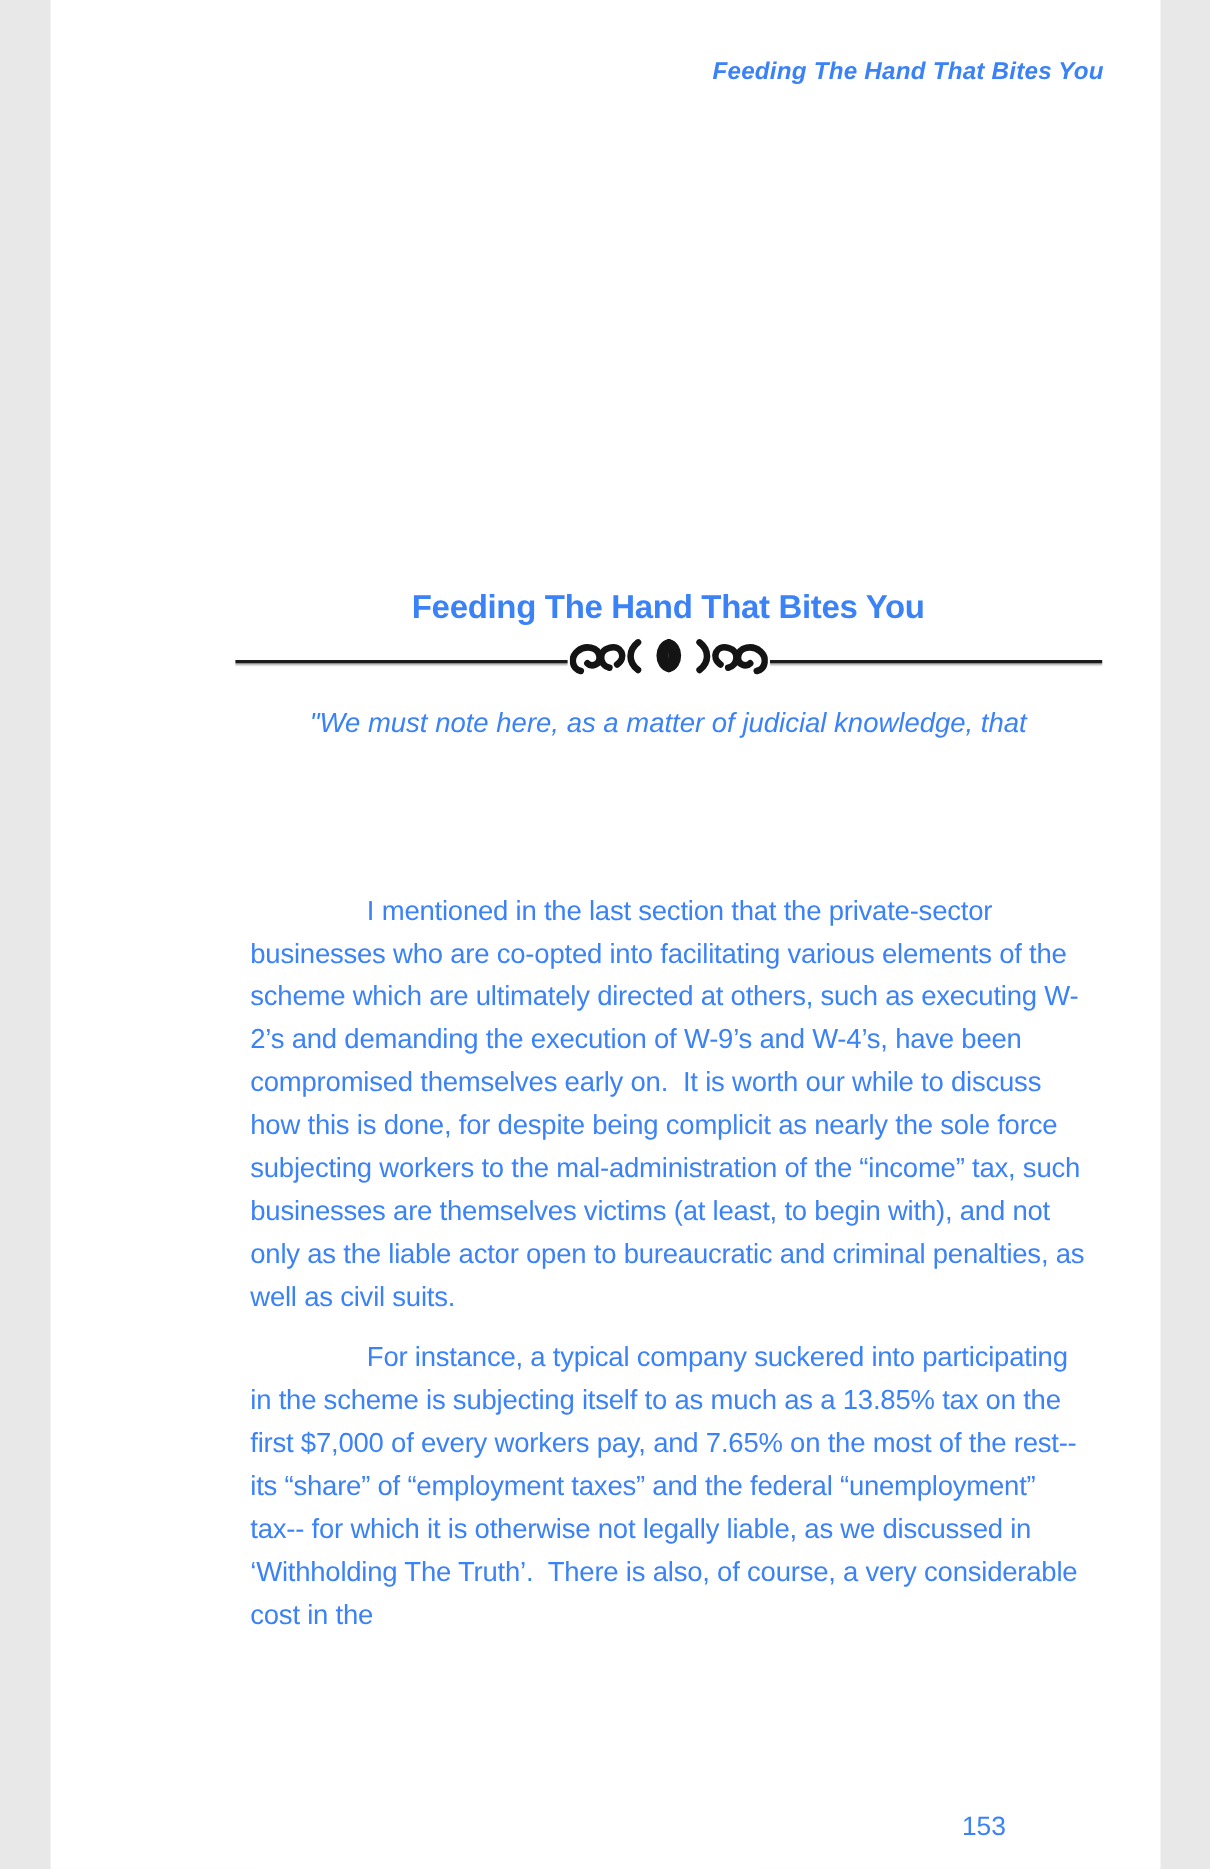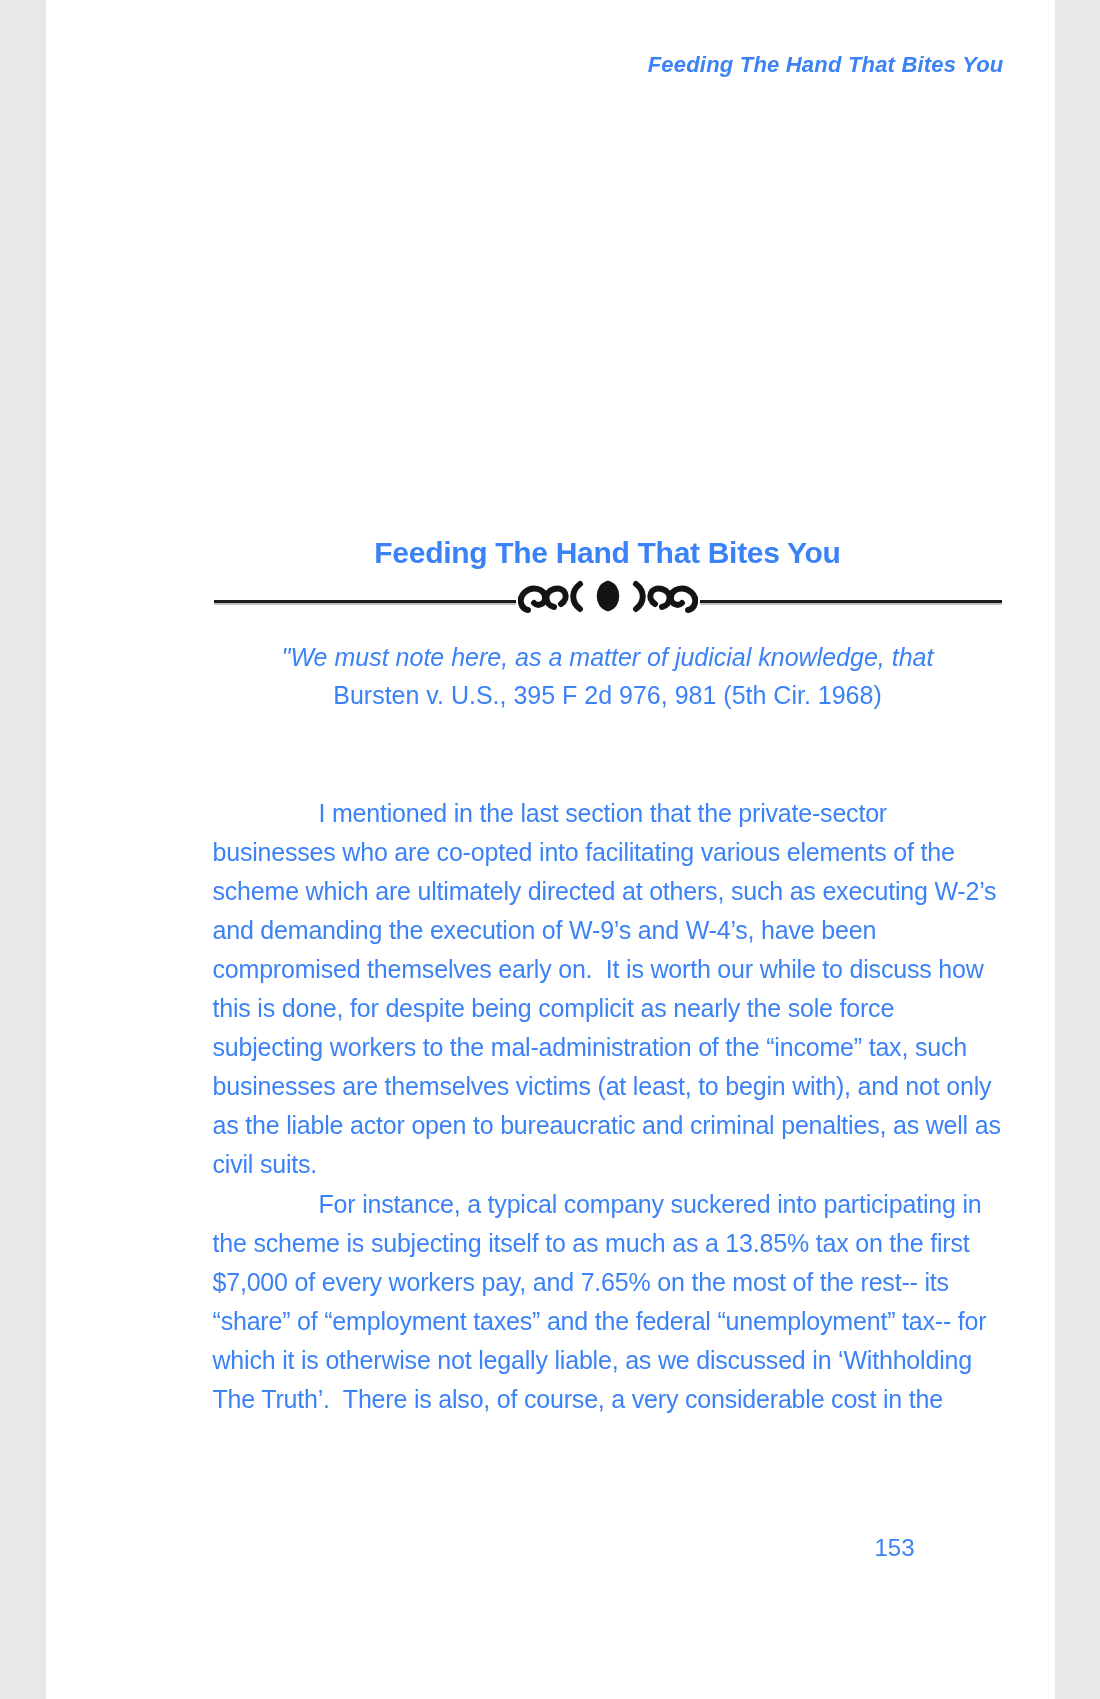--- a/index.html
+++ b/index.html
@@ -70,28 +70,28 @@
   .body-text {
     position: absolute;
     top: 793px;
     left: 0;
     width: 792px;
     font-size: 25px;
     line-height: 39px;
     letter-spacing: -0.2px;
   }
   .body-text p {
-    margin: 1px;
+    margin: 16px;
     text-indent: 106px;
     white-space: pre-wrap;
     text-align: left;
   }
   .page-number {
     position: absolute;
-    top: 1534px;
+    top: 1647px;
     right: 140px;
     font-size: 24px;
   }
 </style>
 </head>
 <body>
 
 <div class="page">
   <div class="content">
 
@@ -112,21 +112,20 @@
           <path d="M118 10 C127 17 127 28 118 35"></path>
           <path d="M144 33 C153 31 155 18 144 15 C133 12 128 24 137 30"></path>
           <path d="M170 36 C178 34 180 24 173 18 C166 12 154 14 153 23 C152 30 160 33 164 29"></path>
         </g>
       </svg>
       <div class="ornament-rule"></div>
     </div>
 
     <div class="epigraph">
       <div class="quote-line">"We must note here, as a matter of judicial knowledge, that</div>
-      <div class="citation">Bursten v. U.S., 395 F 2d 976, 981 (5th Cir. 1968)</div>
     </div>
 
     <div class="body-text">
       <p>I mentioned in the last section that the private-sector businesses who are co-opted into facilitating various elements of the scheme which are ultimately directed at others, such as executing W-2’s and demanding the execution of W-9’s and W-4’s, have been compromised themselves early on.  It is worth our while to discuss how this is done, for despite being complicit as nearly the sole force subjecting workers to the mal-administration of the “income” tax, such businesses are themselves victims (at least, to begin with), and not only as the liable actor open to bureaucratic and criminal penalties, as well as civil suits.</p>
       <p>For instance, a typical company suckered into participating in the scheme is subjecting itself to as much as a 13.85% tax on the first $7,000 of every workers pay, and 7.65% on the most of the rest-- its “share” of “employment taxes” and the federal “unemployment” tax-- for which it is otherwise not legally liable, as we discussed in ‘Withholding The Truth’.  There is also, of course, a very considerable cost in the</p>
     </div>
 
   </div>
 
   <div class="page-number">153</div>

